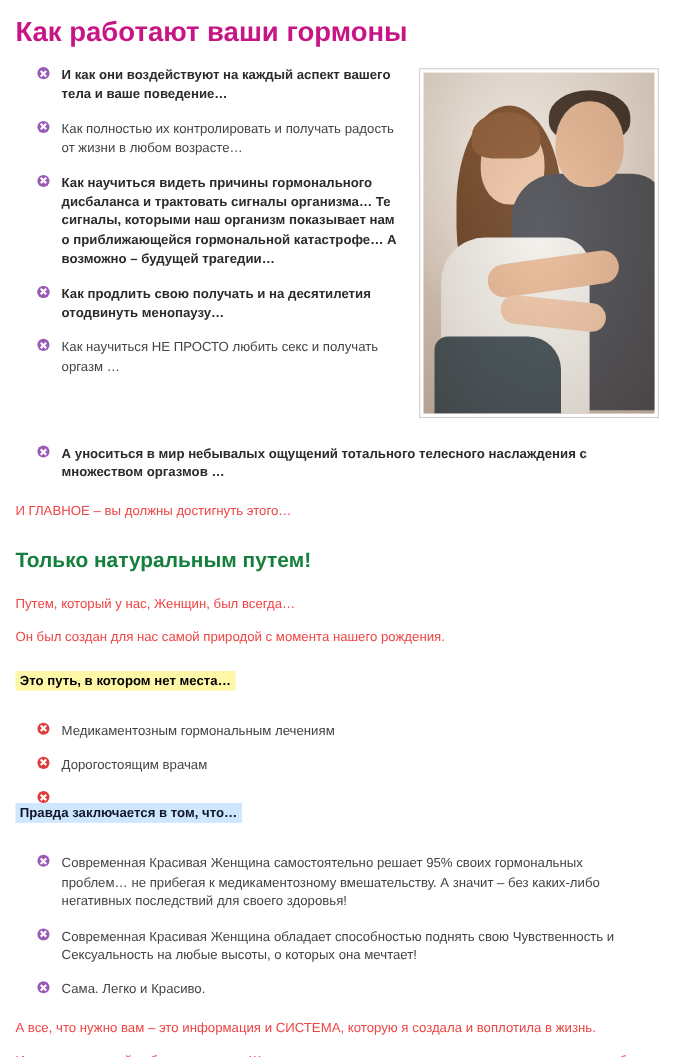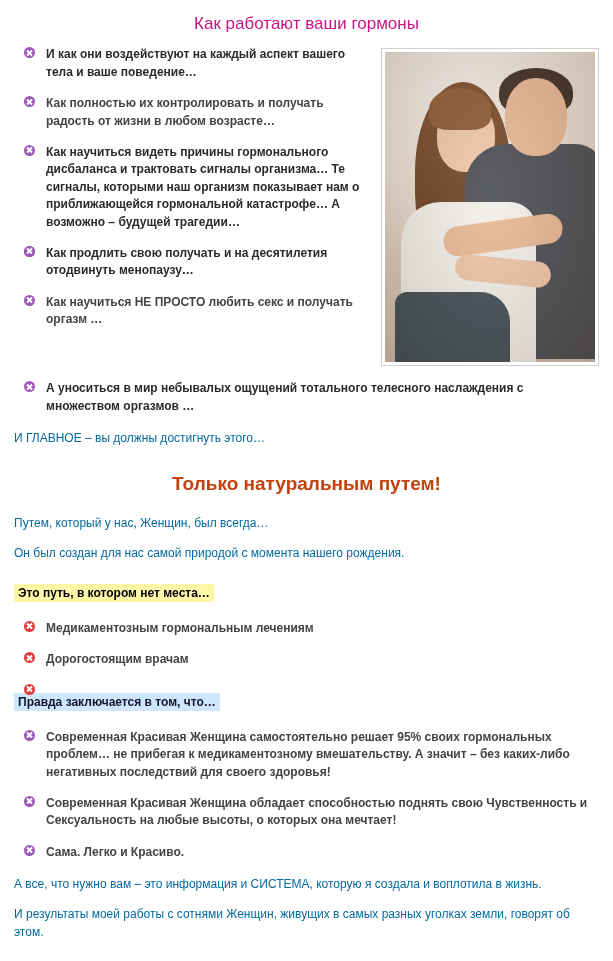--- a/index.html
+++ b/index.html
@@ -13,30 +13,30 @@
     font-family: "Liberation Sans", sans-serif;
     font-size: 12px;
     color: #333333;
   }
   .page {
     width: 613px;
     box-sizing: border-box;
     padding: 0 14px 10px 14px;
   }
   h1.title {
-    text-align: center;
+    text-align: left;
     color: #c71585;
-    font-size: 17px;
-    font-weight: normal;
+    font-size: 25px;
+    font-weight: bold;
     margin: 14px 0 12px 0;
     line-height: 1.2;
   }
   h2.subtitle {
-    text-align: center;
-    color: #c2410c;
+    text-align: left;
+    color: #15803d;
     font-size: 19px;
     font-weight: bold;
     margin: 26px 0 18px 0;
     line-height: 1.2;
   }
   .top-section {
     position: relative;
   }
   .photo {
     float: right;
@@ -156,21 +156,21 @@
     transform: rotate(6deg);
   }
   .ph-shade {
     position: absolute;
     inset: 0;
     background: radial-gradient(ellipse at 50% 45%, rgba(255,255,255,0.12) 0%, rgba(90,60,40,0.22) 100%);
   }
 
   ul.bullets {
     list-style: none;
-    margin: 6px;
+    margin: 16px;
     padding: 0;
   }
   ul.bullets li {
     position: relative;
     padding: 0 0 0 26px;
     margin: 0 0 14px 0;
     line-height: 1.45;
     font-size: 12px;
   }
   ul.bullets li .mark {
@@ -190,29 +190,29 @@
     left: 2px;
     top: 4.5px;
     width: 7px;
     height: 2px;
     background: #ffffff;
   }
   ul.bullets li .mark::before { transform: rotate(45deg); }
   ul.bullets li .mark::after  { transform: rotate(-45deg); }
 
   ul.bullets li.bold { font-weight: bold; color: #2b2b2b; }
-  ul.bullets li.normal { font-weight: bold; color: #444444; }
+  ul.bullets li.normal { font-weight: normal; color: #444444; }
 
   .mark-red { background: #e03a3a !important; }
 
   p.plain {
     margin: 0 0 12px 0;
     line-height: 1.5;
     font-size: 12px;
-    color: #0369a1;
+    color: #ef4444;
   }
 
   .hl {
     display: inline-block;
     background: #fff7a8;
     color: #000000;
     font-weight: bold;
     font-size: 12px;
     padding: 2px 4px;
     margin: 10px 0 12px 0;

